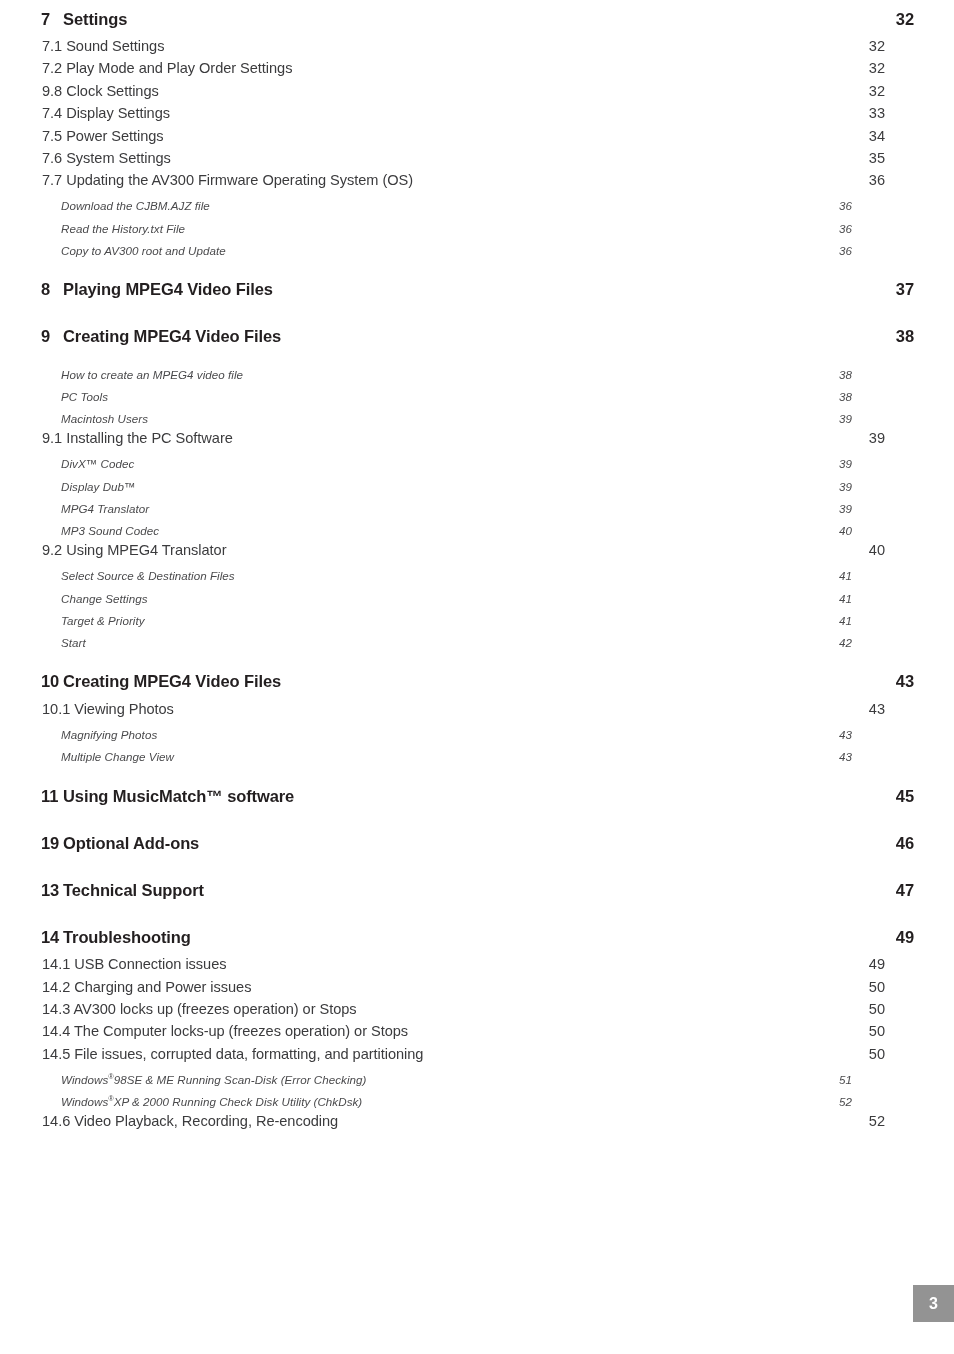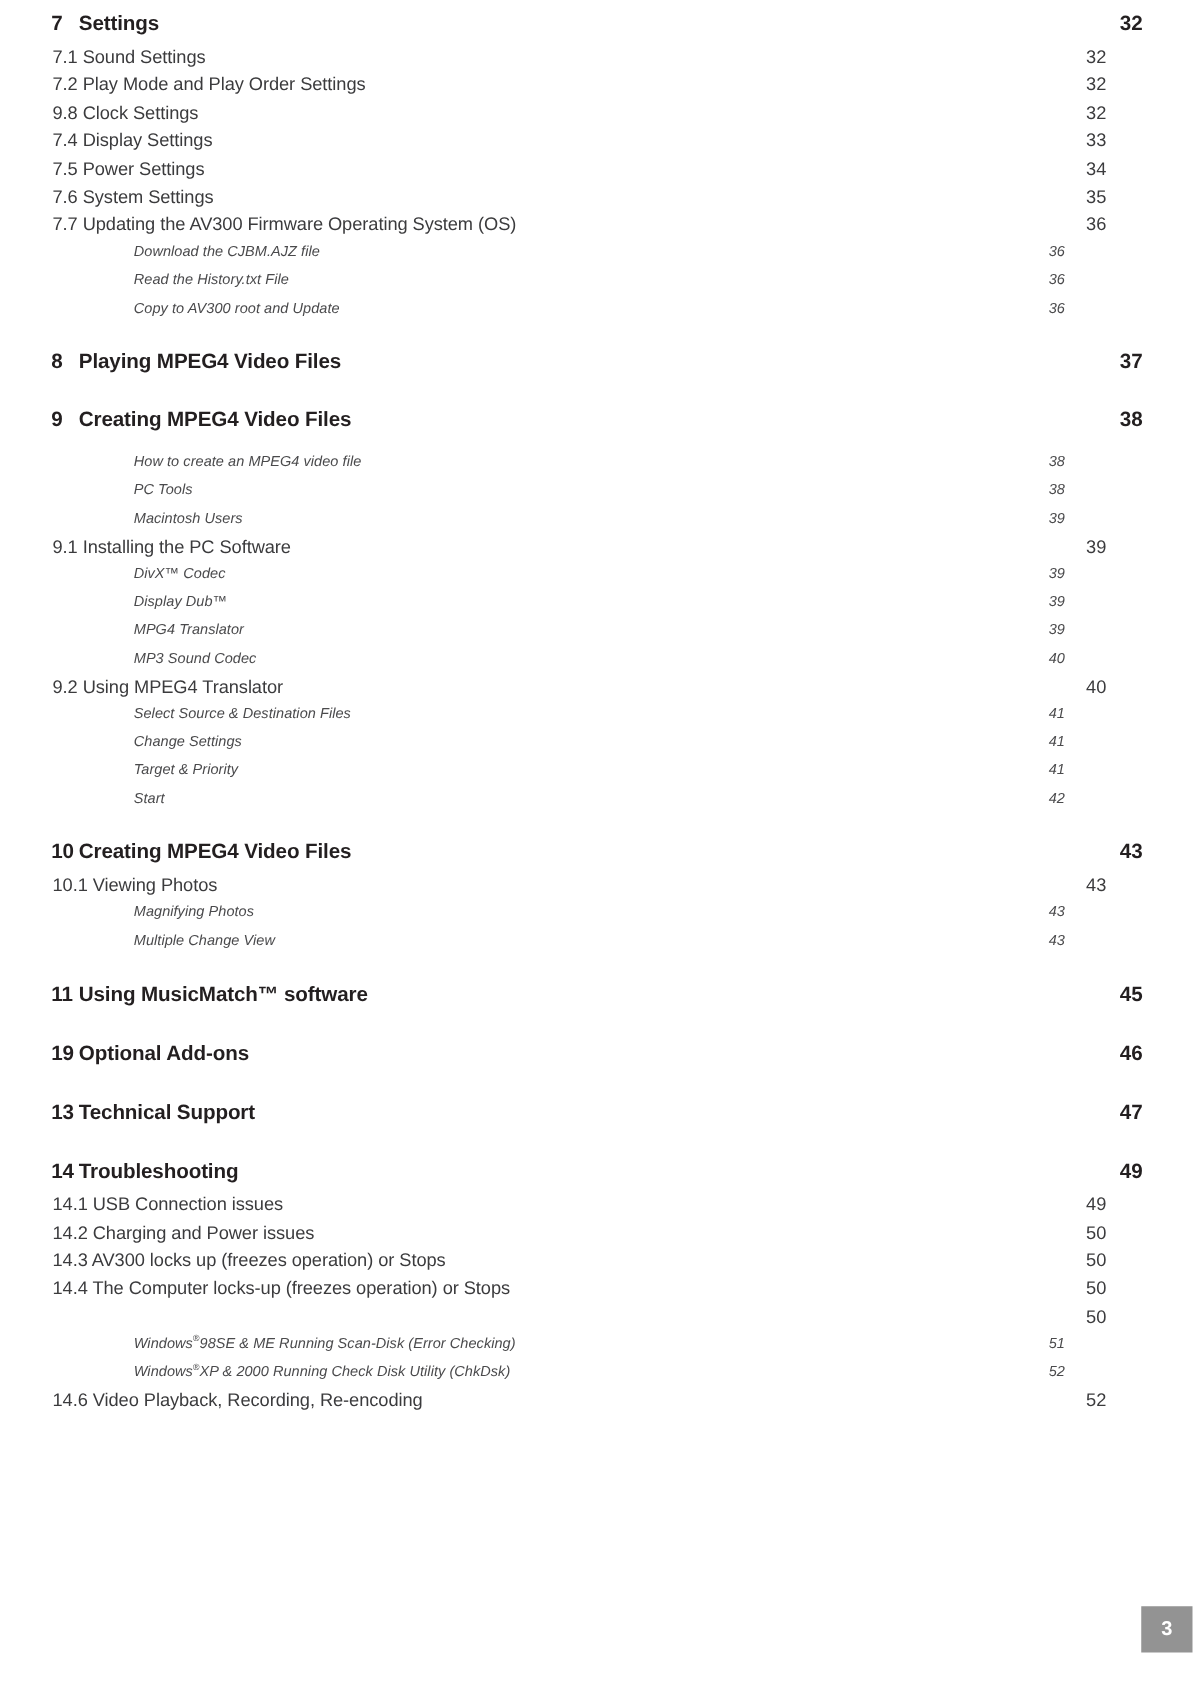--- a/index.html
+++ b/index.html
@@ -79,22 +79,23 @@
     text-align: right;
     width: 40px;
     color: #3b3b3d;
   }
 
   
   .row.sub {
     font-size: 11.6px;
     font-style: italic;
     color: #4a4a4c;
-    padding-left: 107px;
+    padding-left: 61px;
     height: 22.4px;
+    align-items: center;
     letter-spacing: 0.05px;
   }
   .row.sub .label {
     white-space: nowrap;
   }
   .row.sub .page {
     position: absolute;
     right: 102px;
     font-size: 11.6px;
     font-style: italic;
@@ -288,20 +289,21 @@
     </div>
     <div class="row section">
       <span class="label">14.3 AV300 locks up (freezes operation) or Stops</span>
       <span class="page">50</span>
     </div>
     <div class="row section">
       <span class="label">14.4 The Computer locks-up (freezes operation) or Stops</span>
       <span class="page">50</span>
     </div>
     <div class="row section">
+      <span class="label">14.5 File issues, corrupted data, formatting, and partitioning</span>
       <span class="page">50</span>
     </div>
     <div class="row sub">
       <span class="label">Windows<sup>®</sup>98SE &amp; ME Running Scan-Disk (Error Checking)</span>
       <span class="page">51</span>
     </div>
     <div class="row sub">
       <span class="label">Windows<sup>®</sup>XP &amp; 2000 Running Check Disk Utility (ChkDsk)</span>
       <span class="page">52</span>
     </div>

